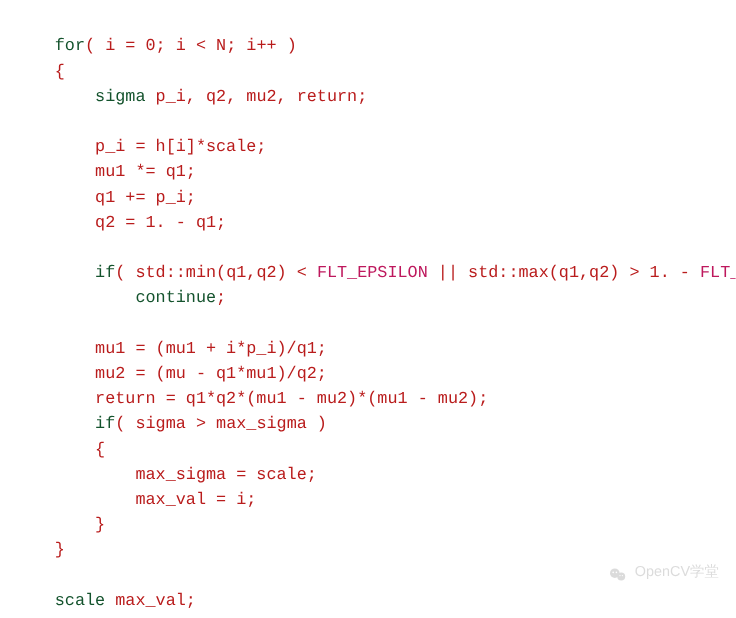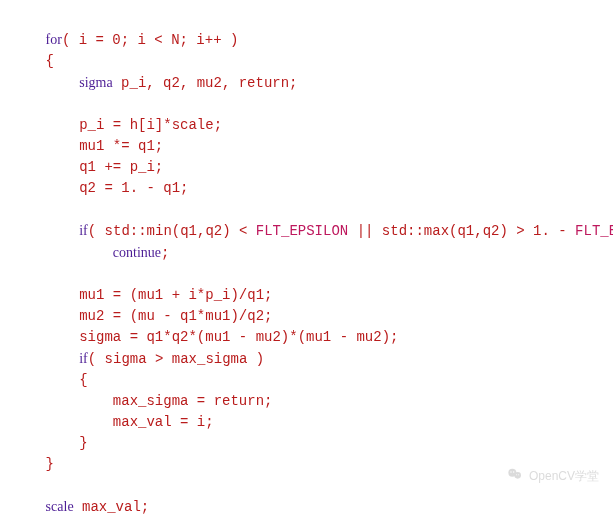--- a/index.html
+++ b/index.html
@@ -11,29 +11,29 @@
     font-family: Consolas, "Courier New", monospace;
     font-size: 14px;
     line-height: 21px;
     overflow: hidden;
   }
   .code {
     padding: 8px 12px;
     white-space: pre;
     color: #000000;
   }
-  .kw   { color: #4c1d95; font-family: Liberation Serif, serif; }
+  .kw   { color: #14532d; }
   .const{ color: #be185d; }
   .txt  { color: #b91c1c; }
   .wm-wrap {
     position: absolute;
     right: 14px;
     bottom: 28px;
     display: flex;
-    align-items: flex-start;
+    align-items: flex-end;
     gap: 6px;
     opacity: 0.55;
     color: #bfbfbf;
     font-family: Arial, sans-serif;
     font-size: 12px;
   }
   .wm-icon {
     width: 16px;
     height: 16px;
   }
@@ -50,24 +50,24 @@
 <span>        <span class="txt">p_i = h[i]*scale;</span></span>
 <span>        <span class="txt">mu1 *= q1;</span></span>
 <span>        <span class="txt">q1 += p_i;</span></span>
 <span>        <span class="txt">q2 = 1. - q1;</span></span>
 <span></span>
 <span>        <span class="kw">if</span><span class="txt">( std::min(q1,q2) &lt; </span><span class="const">FLT_EPSILON</span><span class="txt"> || std::max(q1,q2) &gt; 1. - </span><span class="const">FLT_EPSILON</span></span>
 <span>            <span class="kw">continue</span><span class="txt">;</span></span>
 <span></span>
 <span>        <span class="txt">mu1 = (mu1 + i*p_i)/q1;</span></span>
 <span>        <span class="txt">mu2 = (mu - q1*mu1)/q2;</span></span>
-<span>        <span class="txt">sigma = q1*q2*(mu1 - mu2)*(mu1 - mu2);</span></span>
+<span>        <span class="txt">return = q1*q2*(mu1 - mu2)*(mu1 - mu2);</span></span>
 <span>        <span class="kw">if</span><span class="txt">( sigma &gt; max_sigma )</span></span>
 <span>        <span class="txt">{</span></span>
-<span>            <span class="txt">max_sigma = return;</span></span>
+<span>            <span class="txt">max_sigma = scale;</span></span>
 <span>            <span class="txt">max_val = i;</span></span>
 <span>        <span class="txt">}</span></span>
 <span>    <span class="txt">}</span></span>
 <span></span>
 <span>    <span class="kw">scale</span><span class="txt"> max_val;</span></span>
 </div>
 
 <div class="wm-wrap">
   <span class="wm-icon">
     <svg viewBox="0 0 24 24" width="16" height="16" fill="#bfbfbf">

